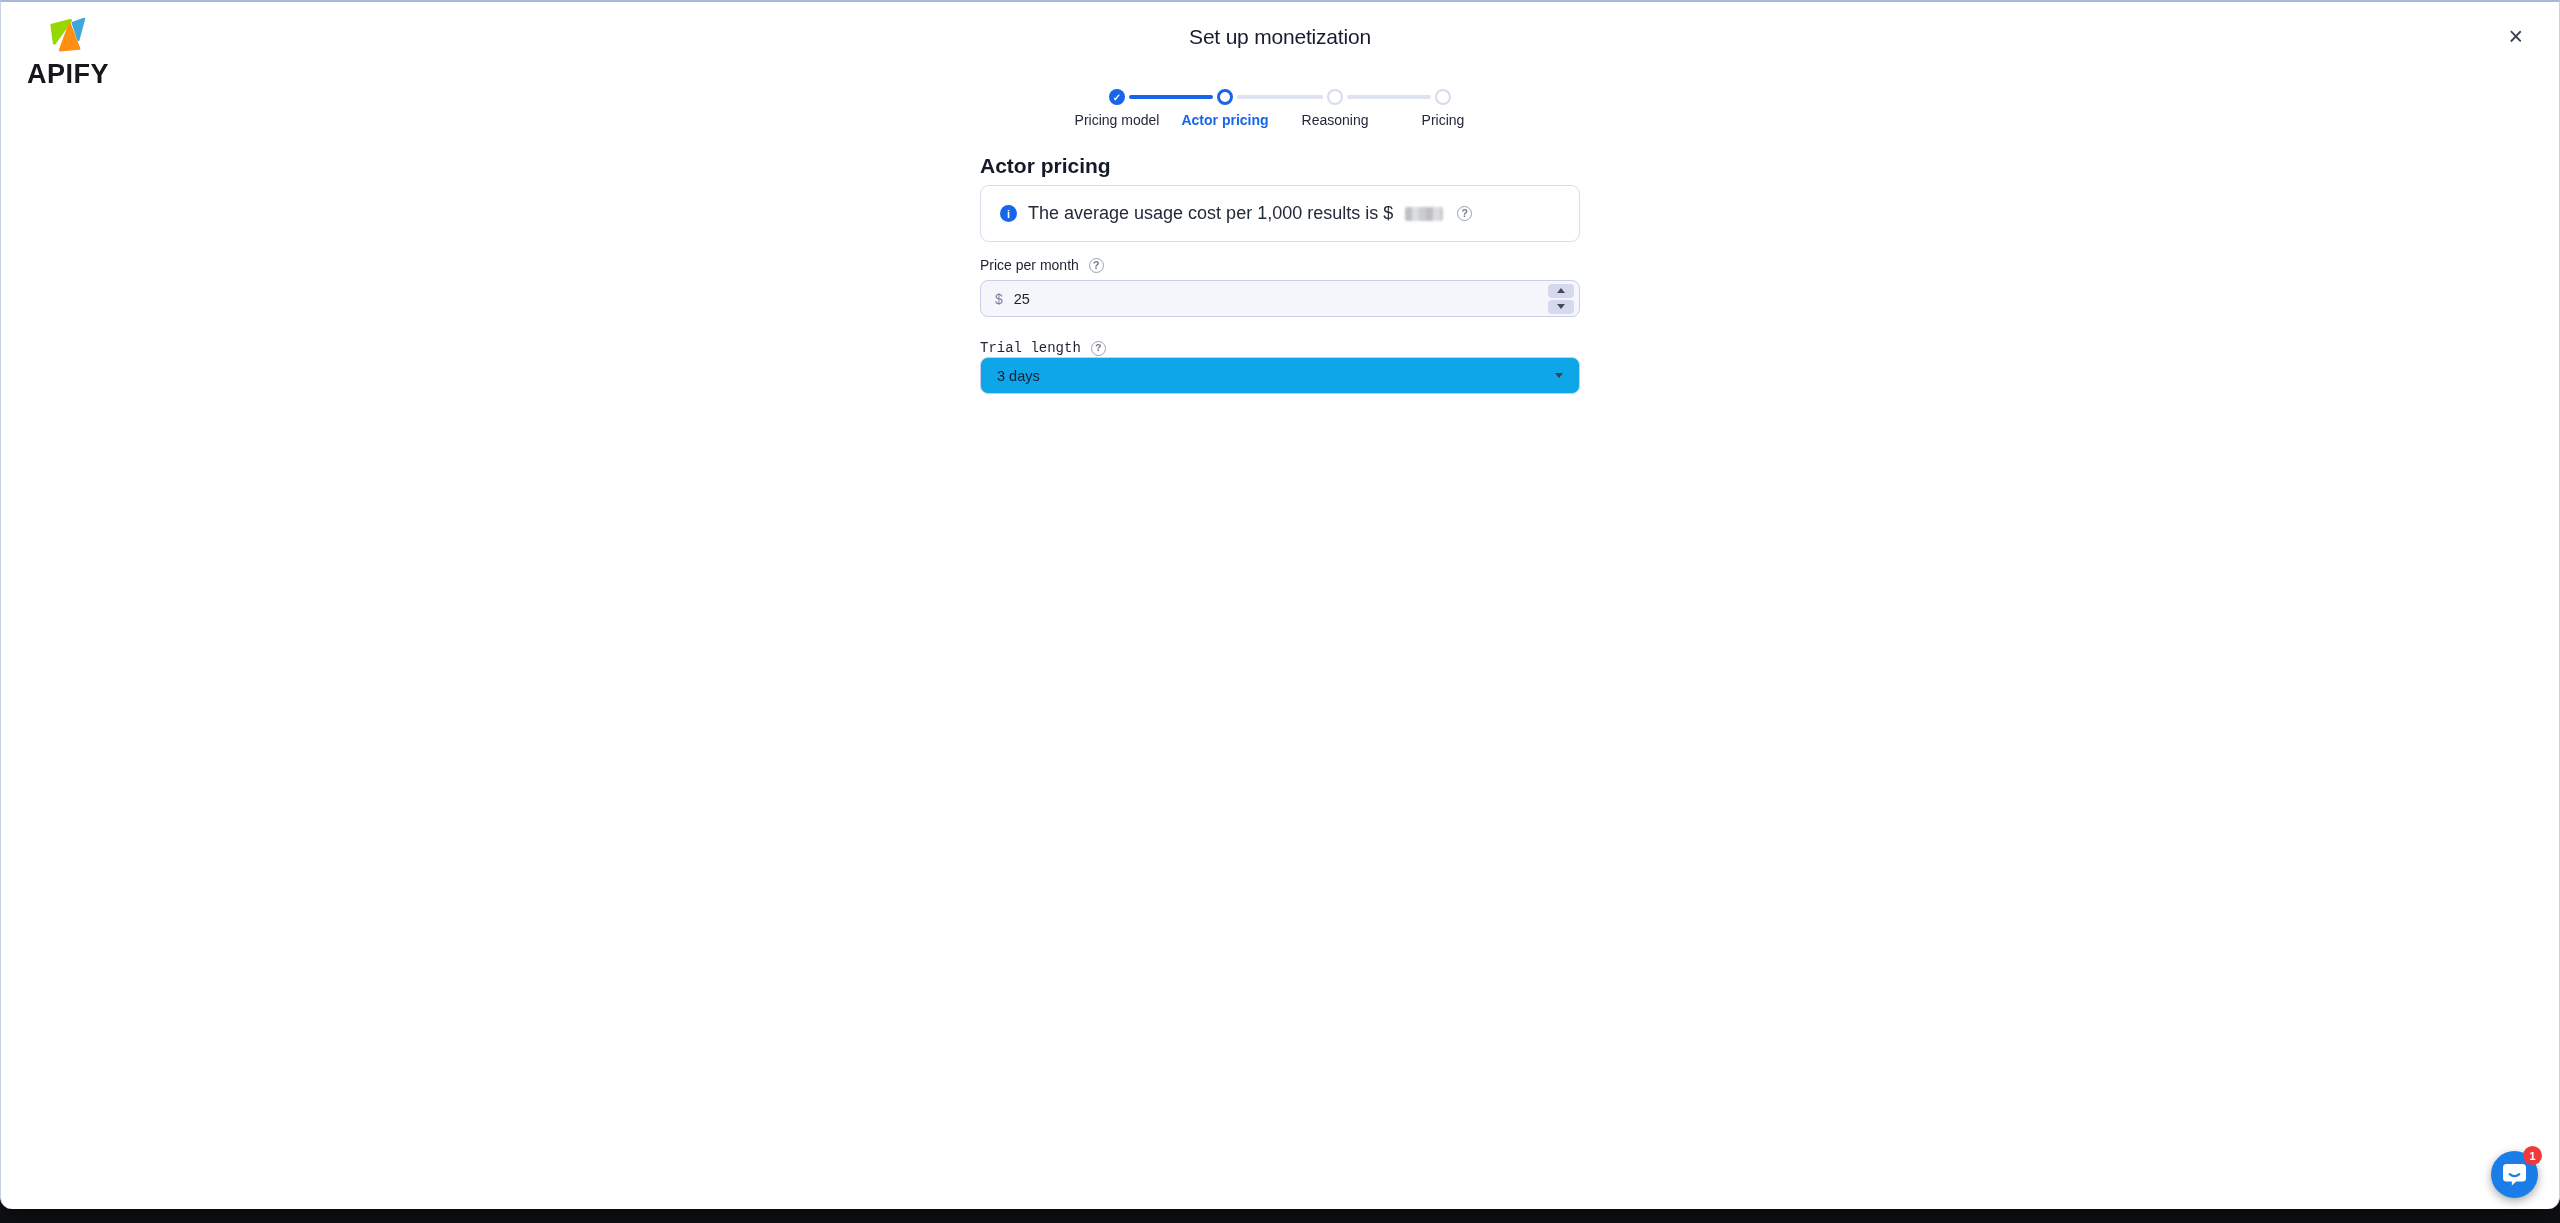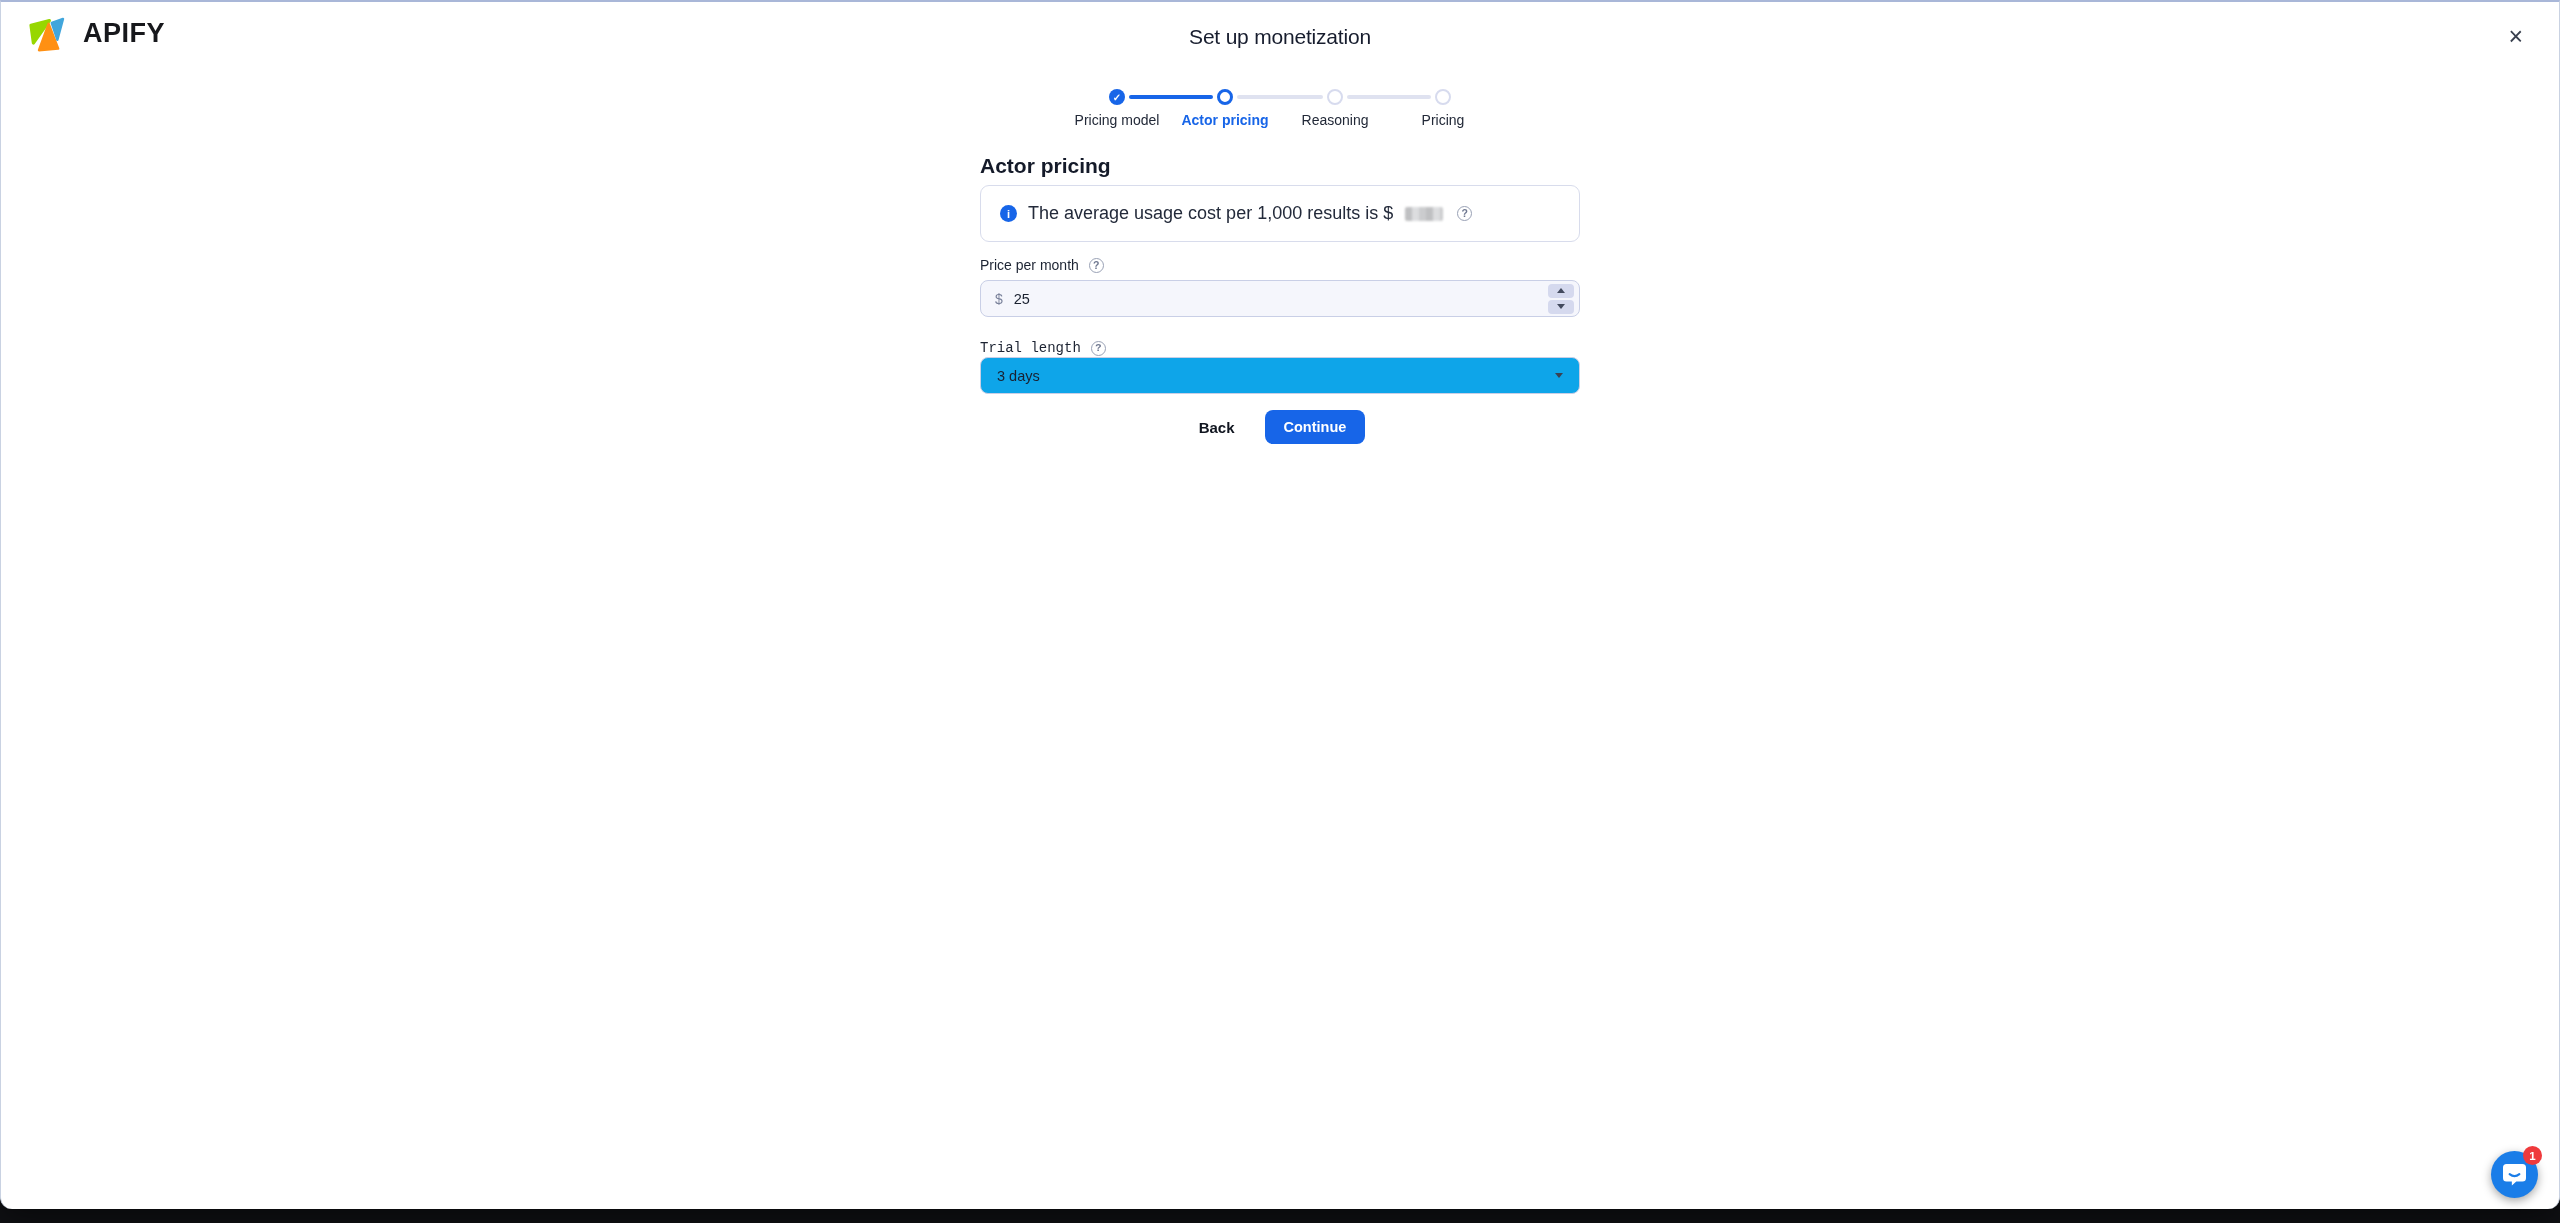--- a/index.html
+++ b/index.html
@@ -16,21 +16,21 @@
     position: absolute; left: 0; top: 0; width: 2560px; height: 1209px;
     background: #ffffff;
     border-top: 2px solid #a9b7d8;
     border-left: 1px solid #c9d2e2;
     border-right: 1px solid #c9d2e2;
     border-radius: 0 0 12px 12px;
     box-shadow: 0 10px 34px rgba(0,0,0,.5);
   }
 
   
-  .logo { position: absolute; left: 26px; top: 12px; display: flex; align-items: center; gap: 16px; }
+  .logo { position: absolute; left: 26px; top: 12px; display: flex; align-items: center; gap: 7px; flex-direction: column; }
   .logo-text { font-size: 27px; font-weight: 800; letter-spacing: .5px; color: #17181c; }
   .modal-title {
     position: absolute; top: 23px; left: 0; right: 0; text-align: center;
     font-size: 21px; font-weight: 400; color: #171d2e; letter-spacing: -.2px;
   }
   .close-btn {
     position: absolute; top: 18px; right: 32px;
     font-size: 25px; font-weight: 300; color: #39404f;
     line-height: 1; cursor: pointer; padding: 4px;
   }
@@ -225,24 +225,20 @@
     <div class="field-label label-trial">
       <span>Trial length</span>
       <span class="help-icon">?</span>
     </div>
 
     <div class="select-trial">
       <span class="select-value">3 days</span>
       <span class="caret"></span>
     </div>
 
-    <div class="actions">
-      <button class="btn-back">Back</button>
-      <button class="btn-continue">Continue</button>
-    </div>
 
   </div>
 </div>
 
 <div class="chat">
   <div class="chat-btn">
     <svg width="25" height="23" viewBox="0 0 28 26">
       <path d="M5 1 h18 a4 4 0 0 1 4 4 v12 a4 4 0 0 1 -4 4 h-7 l-5 4.5 v-4.5 h-6 a4 4 0 0 1 -4 -4 v-12 a4 4 0 0 1 4 -4 z" fill="#ffffff"></path>
       <path d="M8.5 12.5 q5.5 4.5 11 0" stroke="#1a7de8" stroke-width="2.4" fill="none" stroke-linecap="round"></path>
     </svg>

